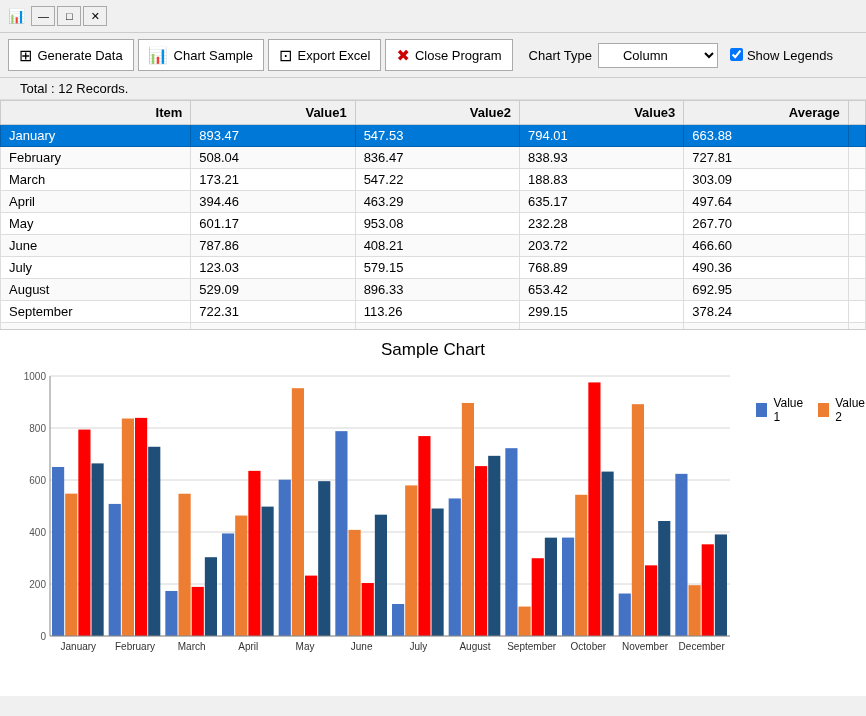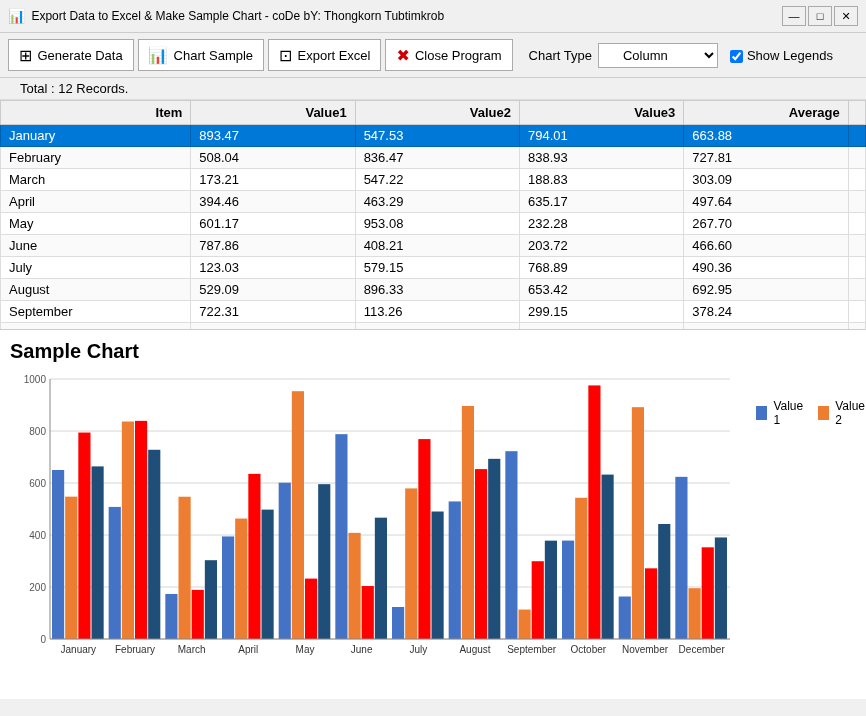--- a/index.html
+++ b/index.html
@@ -52,21 +52,21 @@
     .chart-type-select {
       padding: 3px 20px;
       border: 1px solid #aaa;
       background: white;
       font-size: 13px;
       width: 120px;
       cursor: pointer;
     }
 
     .show-legends-area {
-      display: flex; align-items: flex-end; gap: 4px;
+      display: flex; align-items: flex-start; gap: 4px;
       margin-left: 8px;
     }
 
     .status-bar {
       padding: 3px 20px;
       font-size: 13px;
       border-bottom: 1px solid #ddd;
     }
 
     .table-container {
@@ -96,23 +96,23 @@
     tbody tr:nth-child(even) { background: #fafafa; }
     tbody tr:nth-child(odd) { background: white; }
     tbody tr.selected { background: #0078d7 !important; color: white; }
     tbody tr.selected td { border-color: #0060b0; }
 
     .chart-section {
       background: white;
       padding: 10px;
     }
     .chart-title {
-      text-align: left;
-      font-size: 20px;
-      font-weight: bold;
+      text-align: center;
+      font-size: 17px;
+      font-weight: normal;
       margin-bottom: 6px;
     }
     .chart-area {
       display: flex;
       align-items: flex-start;
       gap: 10px;
     }
     .chart-wrapper {
       flex: 1;
       position: relative;
@@ -140,21 +140,20 @@
 
     ::-webkit-scrollbar { width: 14px; }
     ::-webkit-scrollbar-track { background: #f0f0f0; }
     ::-webkit-scrollbar-thumb { background: #b0b0b0; border: 2px solid #f0f0f0; }
   </style>
 </head>
 <body>
 
 <div class="title-bar">
   <span style="font-size:14px;">📊</span>
-  <span class="title-bar-text">Export Data to Excel &amp; Make Sample Chart - coDe bY: Thongkorn Tubtimkrob</span>
   <div class="title-bar-controls">
     <button class="title-bar-btn">—</button>
     <button class="title-bar-btn">□</button>
     <button class="title-bar-btn close">✕</button>
   </div>
 </div>
 
 <div class="toolbar">
   <button class="toolbar-btn">
     <span class="btn-icon">⊞</span>

